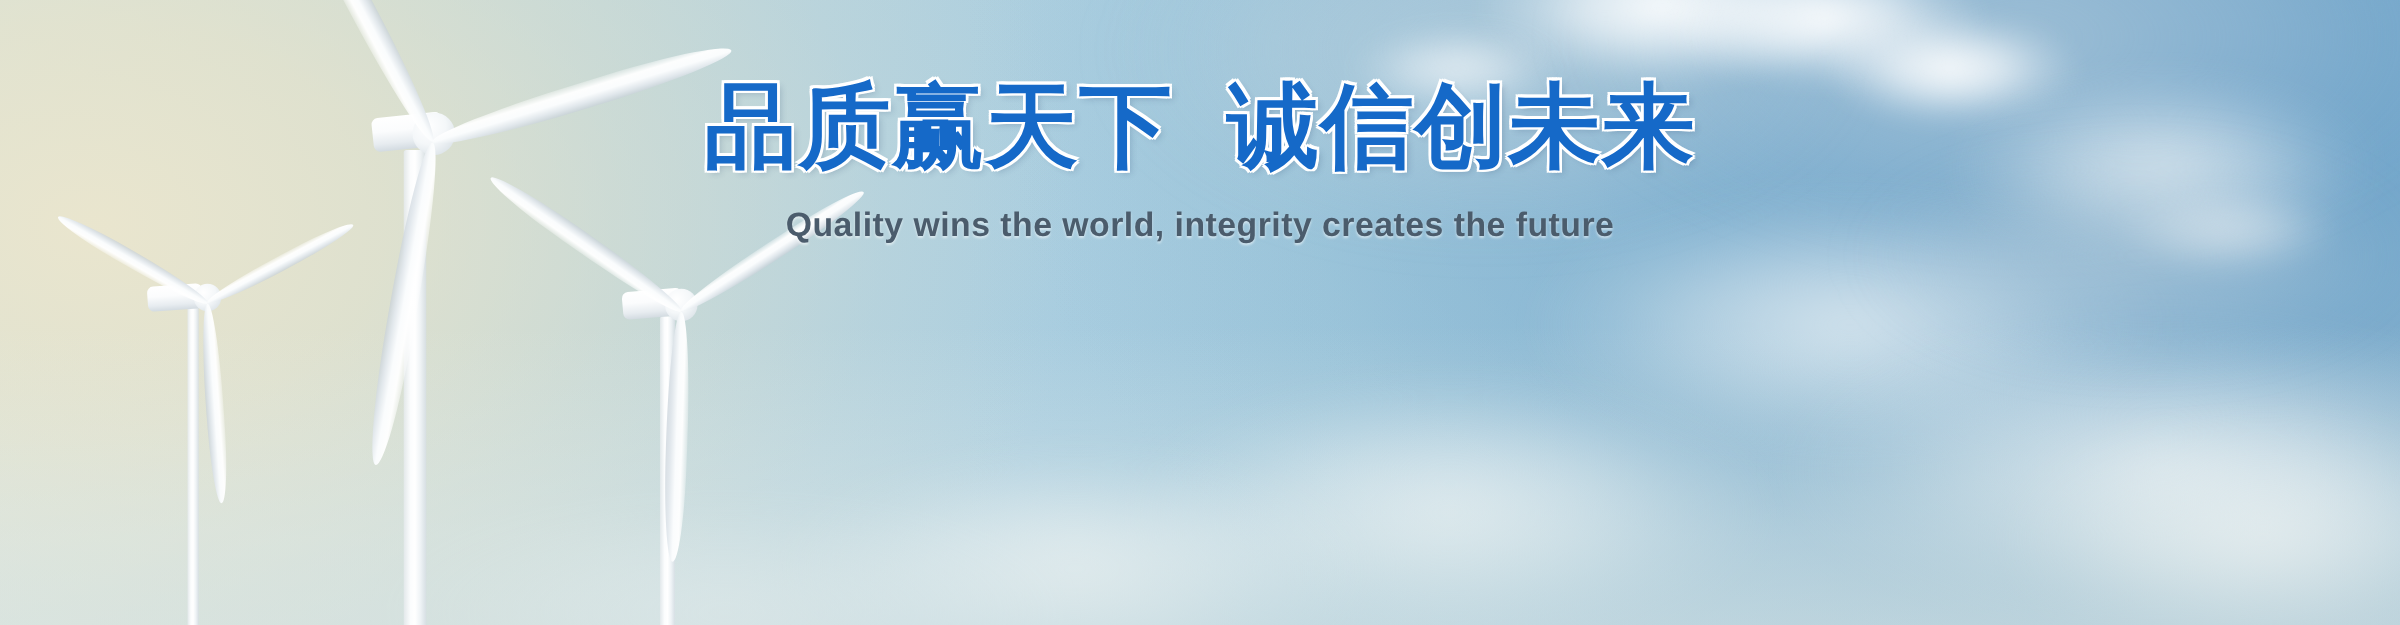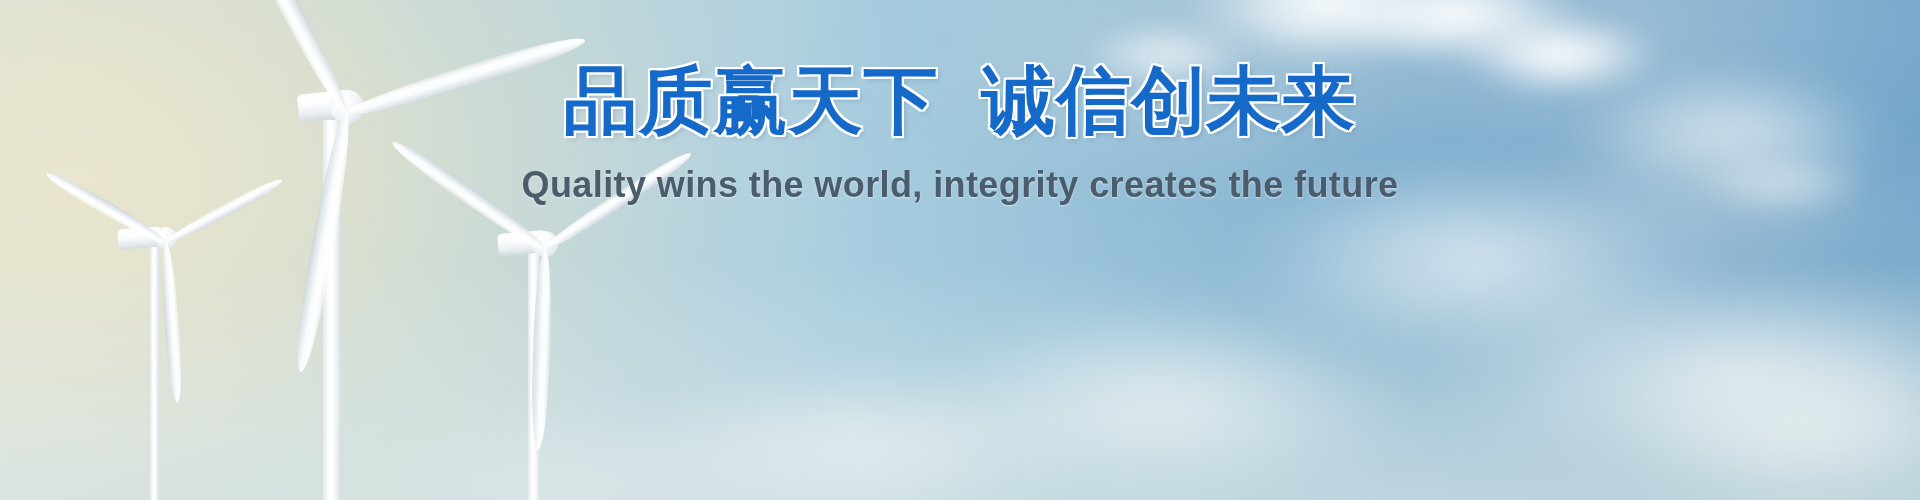--- a/index.html
+++ b/index.html
@@ -173,21 +173,21 @@
        2px 0 0 #ffffff, -2px 0 0 #ffffff,
        0 2px 0 #ffffff, 0 -2px 0 #ffffff,
        2px 2px 0 #ffffff, -2px 2px 0 #ffffff,
        2px -2px 0 #ffffff, -2px -2px 0 #ffffff,
        3px 3px 5px rgba(40,70,110,0.22);
   }
   .subline {
     position: absolute;
     left: 0; right: 0;
     top: 167px;
-    font-size: 36px;
+    font-size: 27px;
     line-height: 1;
     font-weight: 700;
     letter-spacing: 0.4px;
     color: #4b5c6c;
     text-shadow: 0 1px 2px rgba(255,255,255,0.55);
   }
   .tagline {
     position: absolute;
     left: 0; right: 0;
     top: 248px;

